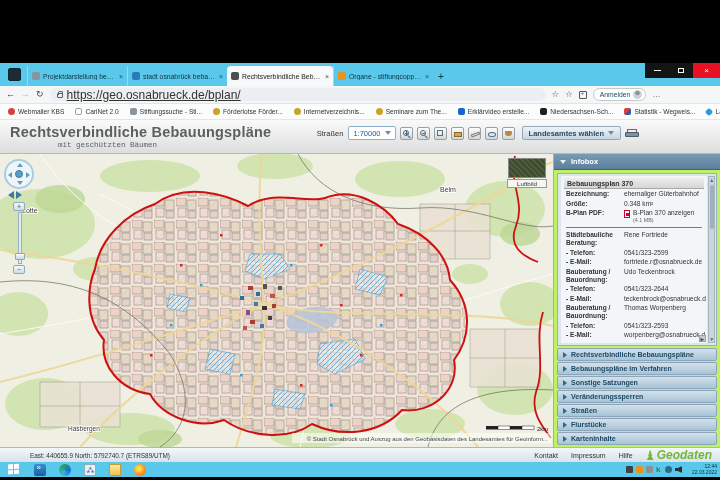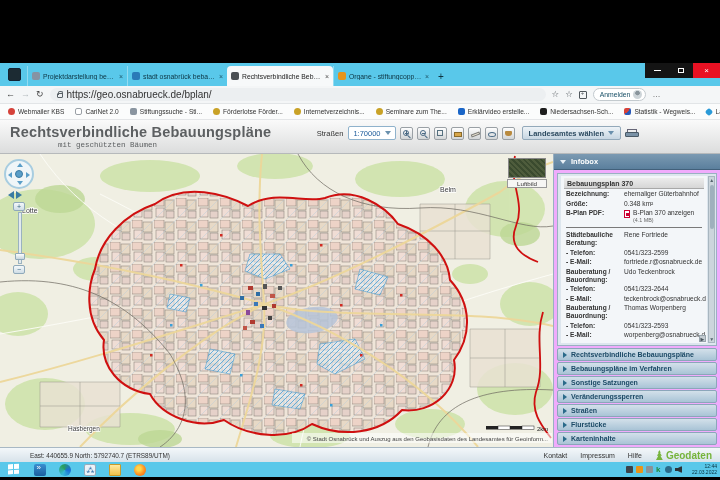--- a/index.html
+++ b/index.html
@@ -30,21 +30,21 @@
   .wc .sq{width:6px;height:5px;border:1px solid #fff;}
   .wc.close{background:var(--close_red);font-size:8px;width:27px;}
 
   
   .toolbar{position:absolute;left:0;top:23px;width:720px;height:18px;background:#f4f6f7;border-bottom:1px solid #e2e5e7;display:flex;align-items:center;padding:0 6px;gap:6px;}
   .navg{font-size:9px;color:#444;line-height:1;}
   .navg.fwd{color:#b6bcc0;}
   .urlbar{flex:1;height:13px;max-width:496px;background:#eceff1;border-radius:7px;display:flex;align-items:center;gap:4px;padding:0 7px;}
   .lock{width:6px;height:5px;border:1px solid #5a6268;border-radius:1px;position:relative;margin-top:2px;}
   .lock::before{content:"";position:absolute;left:0.5px;top:-3px;width:3px;height:3px;border:1px solid #5a6268;border-bottom:none;border-radius:2px 2px 0 0;}
-  .url{font-size:10px;color:#333;}
+  .url{font-size:12px;color:#333;text-decoration:underline;}
   .tb-ico{font-size:8.5px;color:#50575c;line-height:1;}
   .coll{width:8px;height:8px;border:1px solid #50575c;border-radius:1px;position:relative;}
   .coll::after{content:"+";position:absolute;left:1px;top:-1.5px;font-size:6px;color:#50575c;}
   .signin{height:13px;border:1px solid #c3cace;border-radius:7px;display:flex;align-items:center;gap:3px;padding:0 3px 0 6px;font-size:6.8px;color:#174f66;background:#fff;}
   .avatar{width:9px;height:9px;border-radius:50%;background:radial-gradient(circle at 50% 35%,#8a959c 0 2px,#cdd4d8 2.5px);}
   .dots{font-size:8px;color:#444;letter-spacing:1px;}
 
   
   .bookmarks{position:absolute;left:0;top:41px;width:720px;height:16px;background:#fbfcfc;border-bottom:1px solid #e4e6e8;display:flex;align-items:center;padding:0 8px;gap:11px;}
   .bm{display:flex;align-items:center;gap:3px;font-size:6.6px;color:#333;white-space:nowrap;}
@@ -106,21 +106,21 @@
   .hia.fwd{border-left:6px solid #3a7ba3;}
   .zslider{position:absolute;left:13px;top:48px;width:14px;}
   .zbtn{width:12px;height:9px;background:linear-gradient(#f4f8fa,#cfdde6);border:1px solid #8fa9ba;font-size:7px;line-height:7px;text-align:center;color:#33627e;border-radius:2px;}
   .ztrack{width:4px;height:52px;background:#e2eaef;border:1px solid #9ab2c0;margin:1px auto;position:relative;}
   .zhandle{position:absolute;left:-4px;top:40px;width:10px;height:7px;background:linear-gradient(#fdfdfd,#c8d6de);border:1px solid #8fa9ba;border-radius:1px;}
   .luftbild{position:absolute;right:6px;top:4px;width:40px;text-align:center;}
   .luftbild .thumb{width:38px;height:20px;margin:0 auto;border:1px solid #888;background:repeating-linear-gradient(45deg,#4e5c3c 0 2px,#3a4a2e 2px 4px),#44523a;}
   .luftbild .lbl{margin-top:1px;background:#f6f6f4;border:1px solid #999;font-size:6.2px;color:#333;padding:0 1px;}
 
   
-  .sidebar{position:absolute;left:553px;top:0;width:167px;height:321px;background:#f0abfc;border-left:1px solid #9ab0c2;}
+  .sidebar{position:absolute;left:553px;top:0;width:167px;height:321px;background:#bef264;border-left:1px solid #9ab0c2;}
   .ibhead{height:16px;background:linear-gradient(#7b9ab2,var(--infobox_header));display:flex;align-items:center;gap:5px;padding:0 6px;color:#fff;font-size:7.5px;font-weight:bold;border-bottom:1px solid #42607a;}
   .tri-down{width:0;height:0;border-left:3.5px solid transparent;border-right:3.5px solid transparent;border-top:4.5px solid #e8f0f6;}
   .ibwrap{margin:3px 3px 2px 3px;height:173px;background:#dde6ee;border:1px solid #9ab0c2;position:relative;padding:2px 9px 2px 3px;}
   .ibpanel{background:#f3f6f9;height:100%;padding:2px 3px;overflow:hidden;font-size:6.6px;color:#333;}
   .planbar{background:linear-gradient(#ececec,#d6d6d6);border-bottom:1px solid #a8a8a8;font-weight:bold;font-size:7px;padding:1.5px 3px;color:#333;}
   .ib-row{display:grid;grid-template-columns:55px 1fr;column-gap:3px;padding:1.2px 2px 0 2px;line-height:1.25;}
   .ib-row .lab{font-weight:bold;}
   .pdfline{display:flex;gap:3px;align-items:flex-start;}
   .pdfico{flex:none;width:6px;height:8px;background:#fff;border:1px solid #c03;position:relative;margin-top:0.5px;}
   .pdfico::after{content:"";position:absolute;left:0.5px;top:2.5px;width:4px;height:2.5px;background:#c03;}
@@ -133,21 +133,21 @@
   .acc{margin:1px 3px 0 3px;height:13px;background:linear-gradient(#d3e0ea,#a9c4d6);border:1px solid #8ba6ba;border-radius:2px;display:flex;align-items:center;gap:4px;padding:0 5px;font-size:7px;font-weight:bold;color:#1c4a66;}
   .tri-right{width:0;height:0;border-top:3.5px solid transparent;border-bottom:3.5px solid transparent;border-left:4.5px solid #2a6a8a;}
 
   
   .appfoot{position:absolute;left:0;top:327px;width:720px;height:15px;background:linear-gradient(#f3f7fa,#d7e2ea);border-top:1px solid #a8b8c4;display:flex;align-items:center;}
   .coords{font-size:6.4px;color:#333;margin-left:30px;}
   .footlinks{margin-left:auto;display:flex;align-items:center;gap:13px;padding-right:8px;}
   .flink{font-size:7px;color:#333;}
   .geodaten{display:flex;align-items:center;gap:2px;}
   .tree{width:9px;height:10px;background:var(--geodaten_green);clip-path:polygon(50% 0,66% 28%,56% 28%,78% 58%,62% 58%,88% 100%,12% 100%,38% 58%,22% 58%,44% 28%,34% 28%);}
-  .geotxt{font-size:10px;font-weight:bold;color:var(--geodaten_green);}
+  .geotxt{font-size:12px;font-weight:bold;color:var(--geodaten_green);font-style:italic;}
 
   
   .taskbar{position:absolute;left:0;top:462px;width:720px;height:15px;background:var(--taskbar_cyan);display:flex;align-items:center;}
   .startbtn{width:13px;height:11px;margin-left:8px;display:grid;grid-template-columns:5px 5px;grid-template-rows:4.5px 4.5px;gap:1px;transform:skewY(-4deg);}
   .startbtn b{background:#fff;}
   .tico{width:12px;height:12px;margin-left:13px;border-radius:2px;}
   .tico.rdp{background:linear-gradient(#3a8fd0,#1a5fa0);position:relative;}
   .tico.rdp::after{content:"»";position:absolute;left:2.5px;top:-0.5px;color:#fff;font-size:8px;}
   .tico.edge{border-radius:50%;background:conic-gradient(from 210deg,#35b8d8,#2aa05a,#1a6ed8,#35b8d8);}
   .tico.people{background:#eaf2f8;position:relative;border:1px solid #9ab;}

